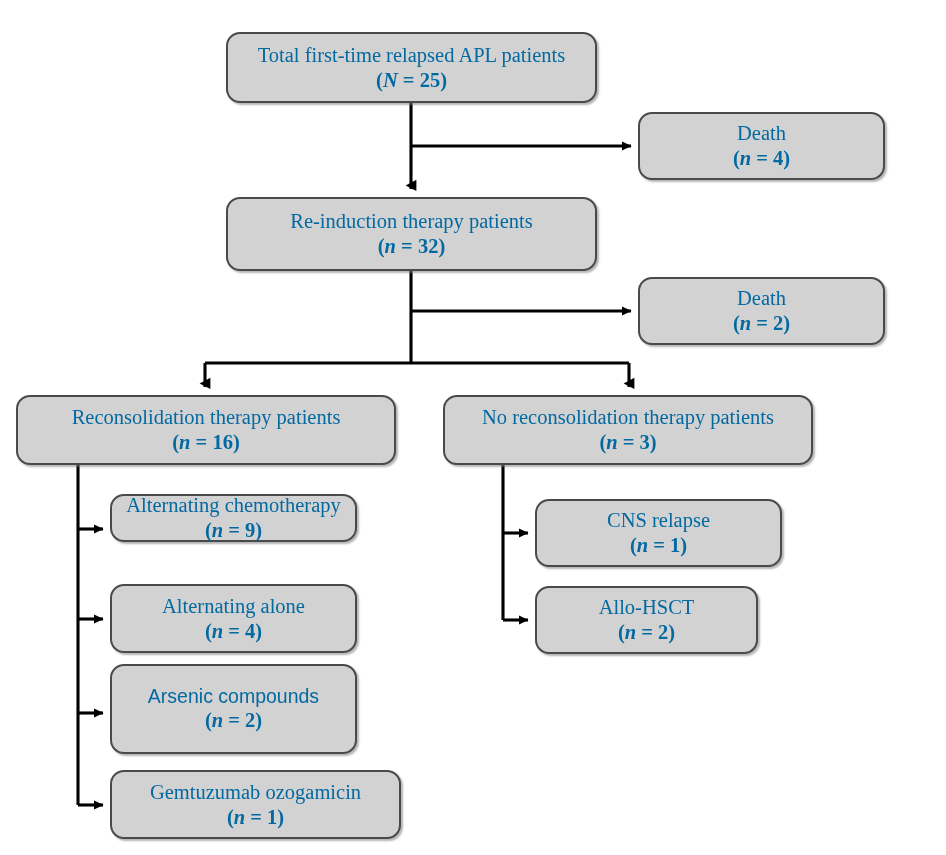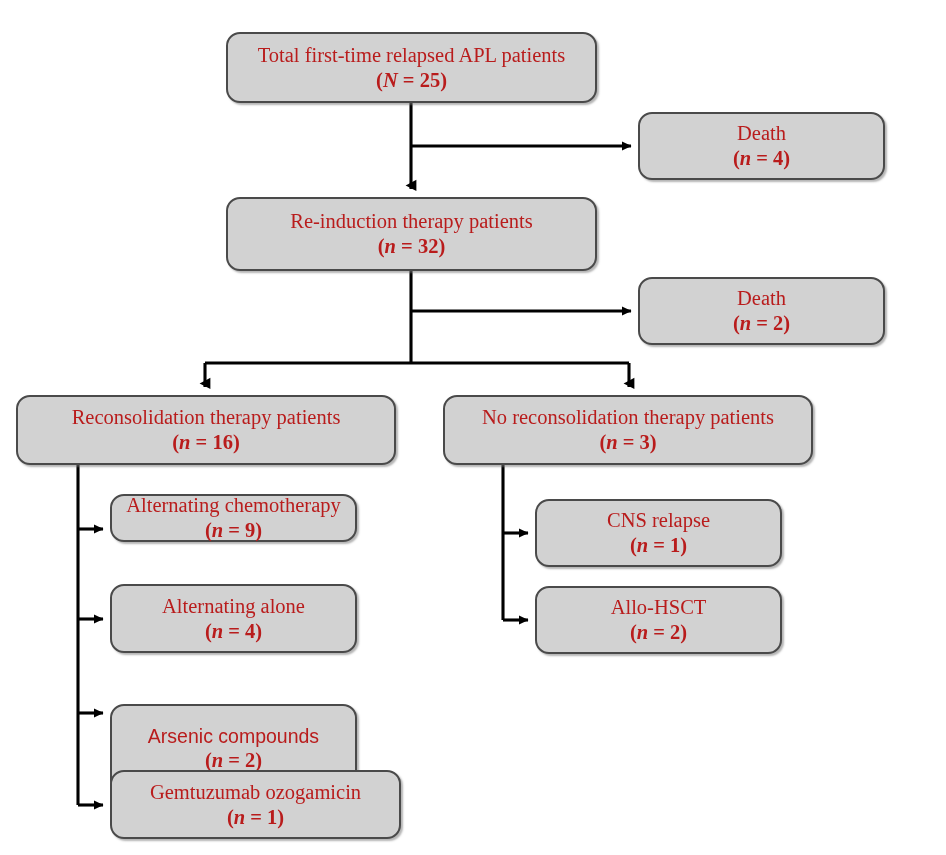--- a/index.html
+++ b/index.html
@@ -19,44 +19,44 @@
     position:absolute;
     box-sizing:border-box;
     background:#d2d2d2;
     border:2.2px solid #4a4a4a;
     border-radius:14px;
     box-shadow:2px 2px 2px rgba(120,120,120,.55);
     display:flex;
     flex-direction:column;
     align-items:center;
     justify-content:center;
-    color:#b91c1c;
+    color:#0369a1;
     line-height:1.22;
     text-align:center;
     font-size:20.5px;
     padding:0 6px;
   }
   .node .l1{white-space:nowrap;}
   .node .l2{white-space:nowrap;font-weight:bold;}
   .node .l2 .it{font-style:italic;}
   .sans .l1{font-family:"Liberation Sans", sans-serif;font-size:19.5px;}
 
   
   #n-total       {left:226px;top:32px;width:371px;height:71px;}
   #n-death1      {left:638px;top:112px;width:247px;height:68px;}
   #n-reinduction {left:226px;top:197px;width:371px;height:74px;}
   #n-death2      {left:638px;top:277px;width:247px;height:68px;}
   #n-recon       {left:16px;top:395px;width:380px;height:70px;text-align:center;}
   #n-norecon     {left:443px;top:395px;width:370px;height:70px;}
   #n-alt         {left:110px;top:494px;width:247px;height:48px;}
   #n-chemo       {left:110px;top:584px;width:247px;height:69px;}
-  #n-arsenic     {left:110px;top:704px;width:247px;height:90px;}
+  #n-arsenic     {left:110px;top:664px;width:247px;height:90px;}
   #n-gemtuzumab  {left:110px;top:770px;width:291px;height:69px;}
   #n-cns         {left:535px;top:499px;width:247px;height:68px;}
-  #n-allo        {left:535px;top:586px;width:247px;height:68px;}
+  #n-allo        {left:535px;top:586px;width:223px;height:68px;}
 </style>
 </head>
 <body>
 
 <div id="stage">
 
   <svg id="wires" viewBox="0 0 946 855" width="946" height="855" aria-hidden="true">
     <defs>
       <marker id="ah" markerWidth="12" markerHeight="12" refX="9.4" refY="5" orient="auto" markerUnits="userSpaceOnUse">
         <path d="M0,0.3 L10,5 L0,9.7 Z" fill="#000"></path>

